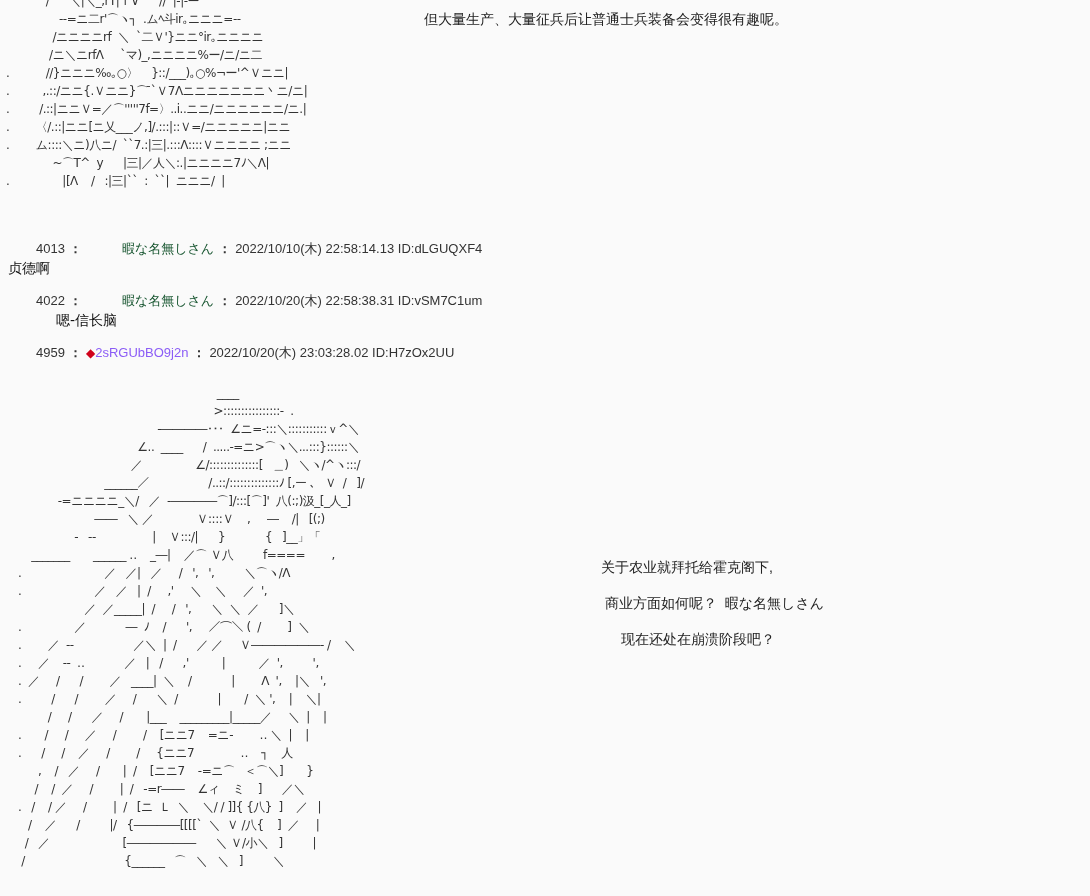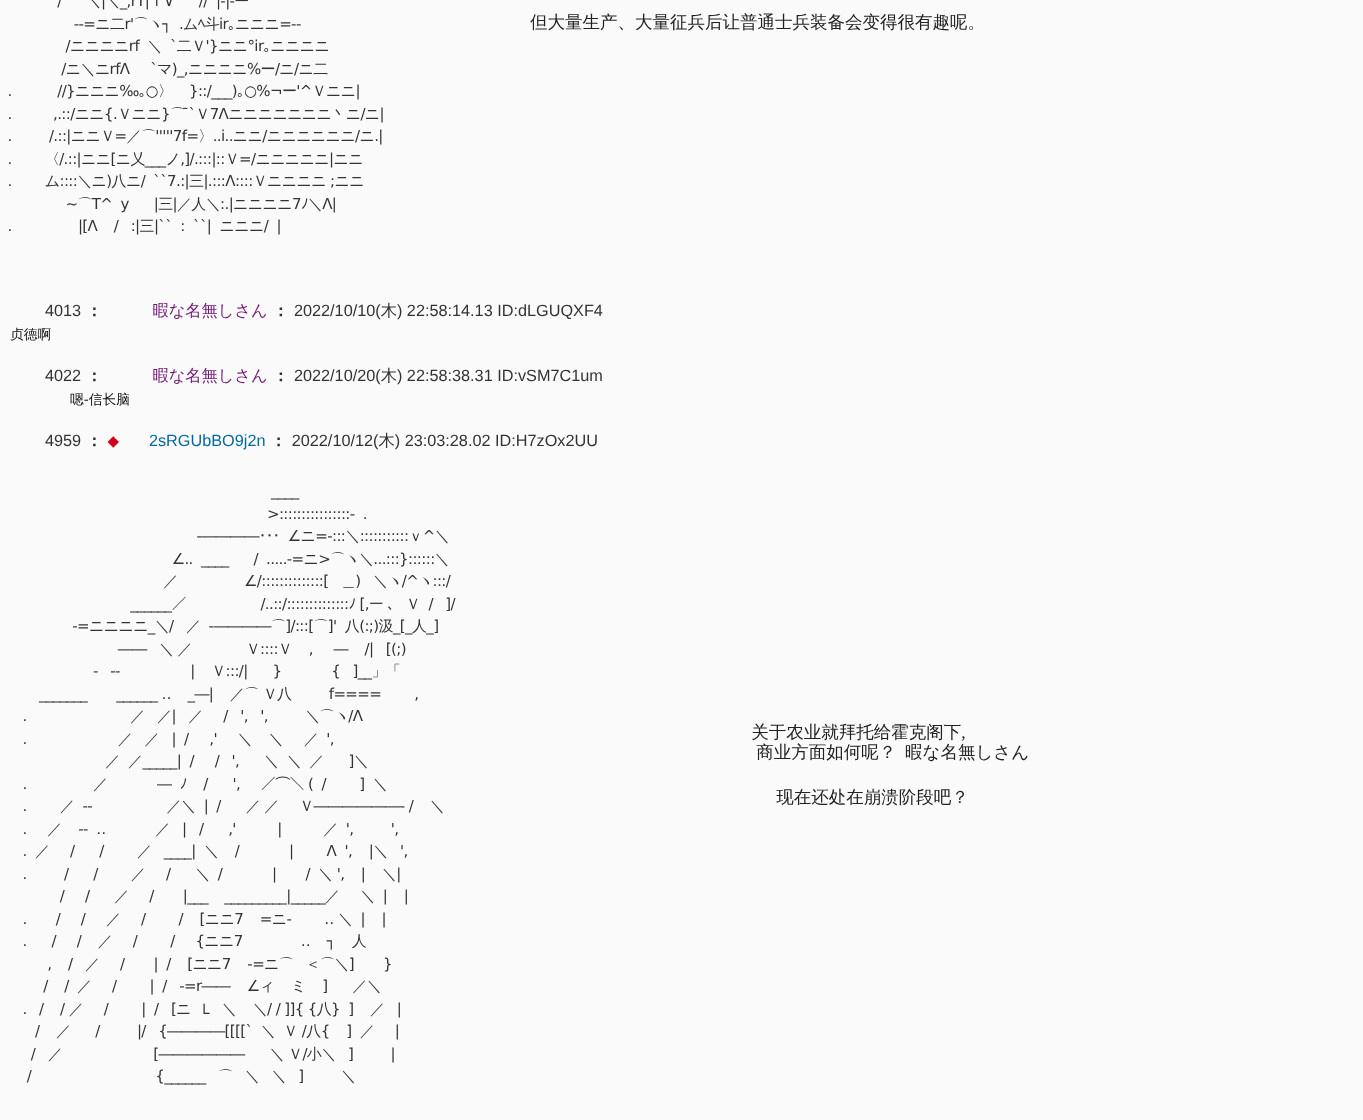--- a/index.html
+++ b/index.html
@@ -26,48 +26,48 @@
       letter-spacing: -0.5px;
     }
     #aa-top { left: 6px; top: -8px; }
     #aa-bottom { left: 18px; top: 384px; }
     .speech {
       position: absolute;
       font-size: 14px;
       line-height: 18px;
       color: #222;
       white-space: pre;
-      font-family: Liberation Serif, serif;
+      font-family: Liberation Sans, sans-serif;
     }
     #speech-top { left: 424px; top: 10px; }
-    #speech-bottom-1 { left: 601px; top: 558px; margin-top: 20px; }
+    #speech-bottom-1 { left: 601px; top: 558px; }
     #speech-bottom-2 { left: 605px; top: 594px; }
     #speech-bottom-3 { left: 621px; top: 630px; }
 
     .post-header {
       position: absolute;
       left: 8px;
       font-size: 13px;
       line-height: 17px;
       color: #333;
       white-space: nowrap;
       font-family: "Liberation Sans", "DejaVu Sans", sans-serif;
     }
     .post-body {
       position: absolute;
       left: 8px;
-      font-size: 11px;
+      font-size: 14px;
       line-height: 18px;
       color: #111;
       white-space: nowrap;
     }
     .post-number { color: #333; margin-left: 28px; }
     .sep { color: #333; margin: 0 4px; font-weight: bold; }
-    .name-default { color: #701a75; padding-left: 36px; }
-    .name-trip { color: #0369a1; margin-left: 24px; }
+    .name-default { color: #14532d; padding-left: 36px; }
+    .name-trip { color: #8b5cf6; }
     .diamond { color: #d0021b; font-size: 12px; }
     .date, .id { color: #333; }
 
     #post-4013-header { top: 240px; }
     #post-4013-body { top: 259px; }
     #post-4022-header { top: 292px; }
     #post-4022-body { top: 311px; margin-left: 48px; }
     #post-4049-header { top: 344px; }
   </style>
 </head>
@@ -90,21 +90,21 @@
   <span class="post-number">4013</span><span class="sep">：</span><span class="name-default">暇な名無しさん</span><span class="sep">：</span><span class="date">2022/10/10(木) 22:58:14.13</span> <span class="id">ID:dLGUQXF4</span>
 </div>
 <div class="post-body" id="post-4013-body">贞德啊</div>
 
 <div class="post-header" id="post-4022-header">
   <span class="post-number">4022</span><span class="sep">：</span><span class="name-default">暇な名無しさん</span><span class="sep">：</span><span class="date">2022/10/20(木) 22:58:38.31</span> <span class="id">ID:vSM7C1um</span>
 </div>
 <div class="post-body" id="post-4022-body">嗯-信长脑</div>
 
 <div class="post-header" id="post-4049-header">
-  <span class="post-number">4959</span><span class="sep">：</span><span class="diamond">◆</span><span class="name-trip">2sRGUbBO9j2n</span><span class="sep">：</span><span class="date">2022/10/12(木) 23:03:28.02</span> <span class="id">ID:H7zOx2UU</span>
+  <span class="post-number">4959</span><span class="sep">：</span><span class="diamond">◆</span><span class="name-trip">2sRGUbBO9j2n</span><span class="sep">：</span><span class="date">2022/10/20(木) 23:03:28.02</span> <span class="id">ID:H7zOx2UU</span>
 </div>
 
 <pre class="aa" id="aa-bottom">                                                            ____
                                                            &gt;::::::::::::::::-  .
                                           -――――･･･  ∠ニ=-:::＼:::::::::::ｖ^＼
                                     ∠..  ____      /  .....-=ニ&gt;⌒ヽ＼...:::}::::::＼
                                   ／                ∠/::::::::::::::[   ＿)   ＼ヽ/^ヽ:::/
                           ______／                  /..::/::::::::::::::ﾉ [,ー 、 Ｖ  /   ]/
             -=ニニニニ_＼/   ／  -――――⌒]/:::[⌒]'  八(:;)汲_[_人_]
                        ――   ＼ ／             Ｖ::::Ｖ    ,     ―    /|   [(;)

